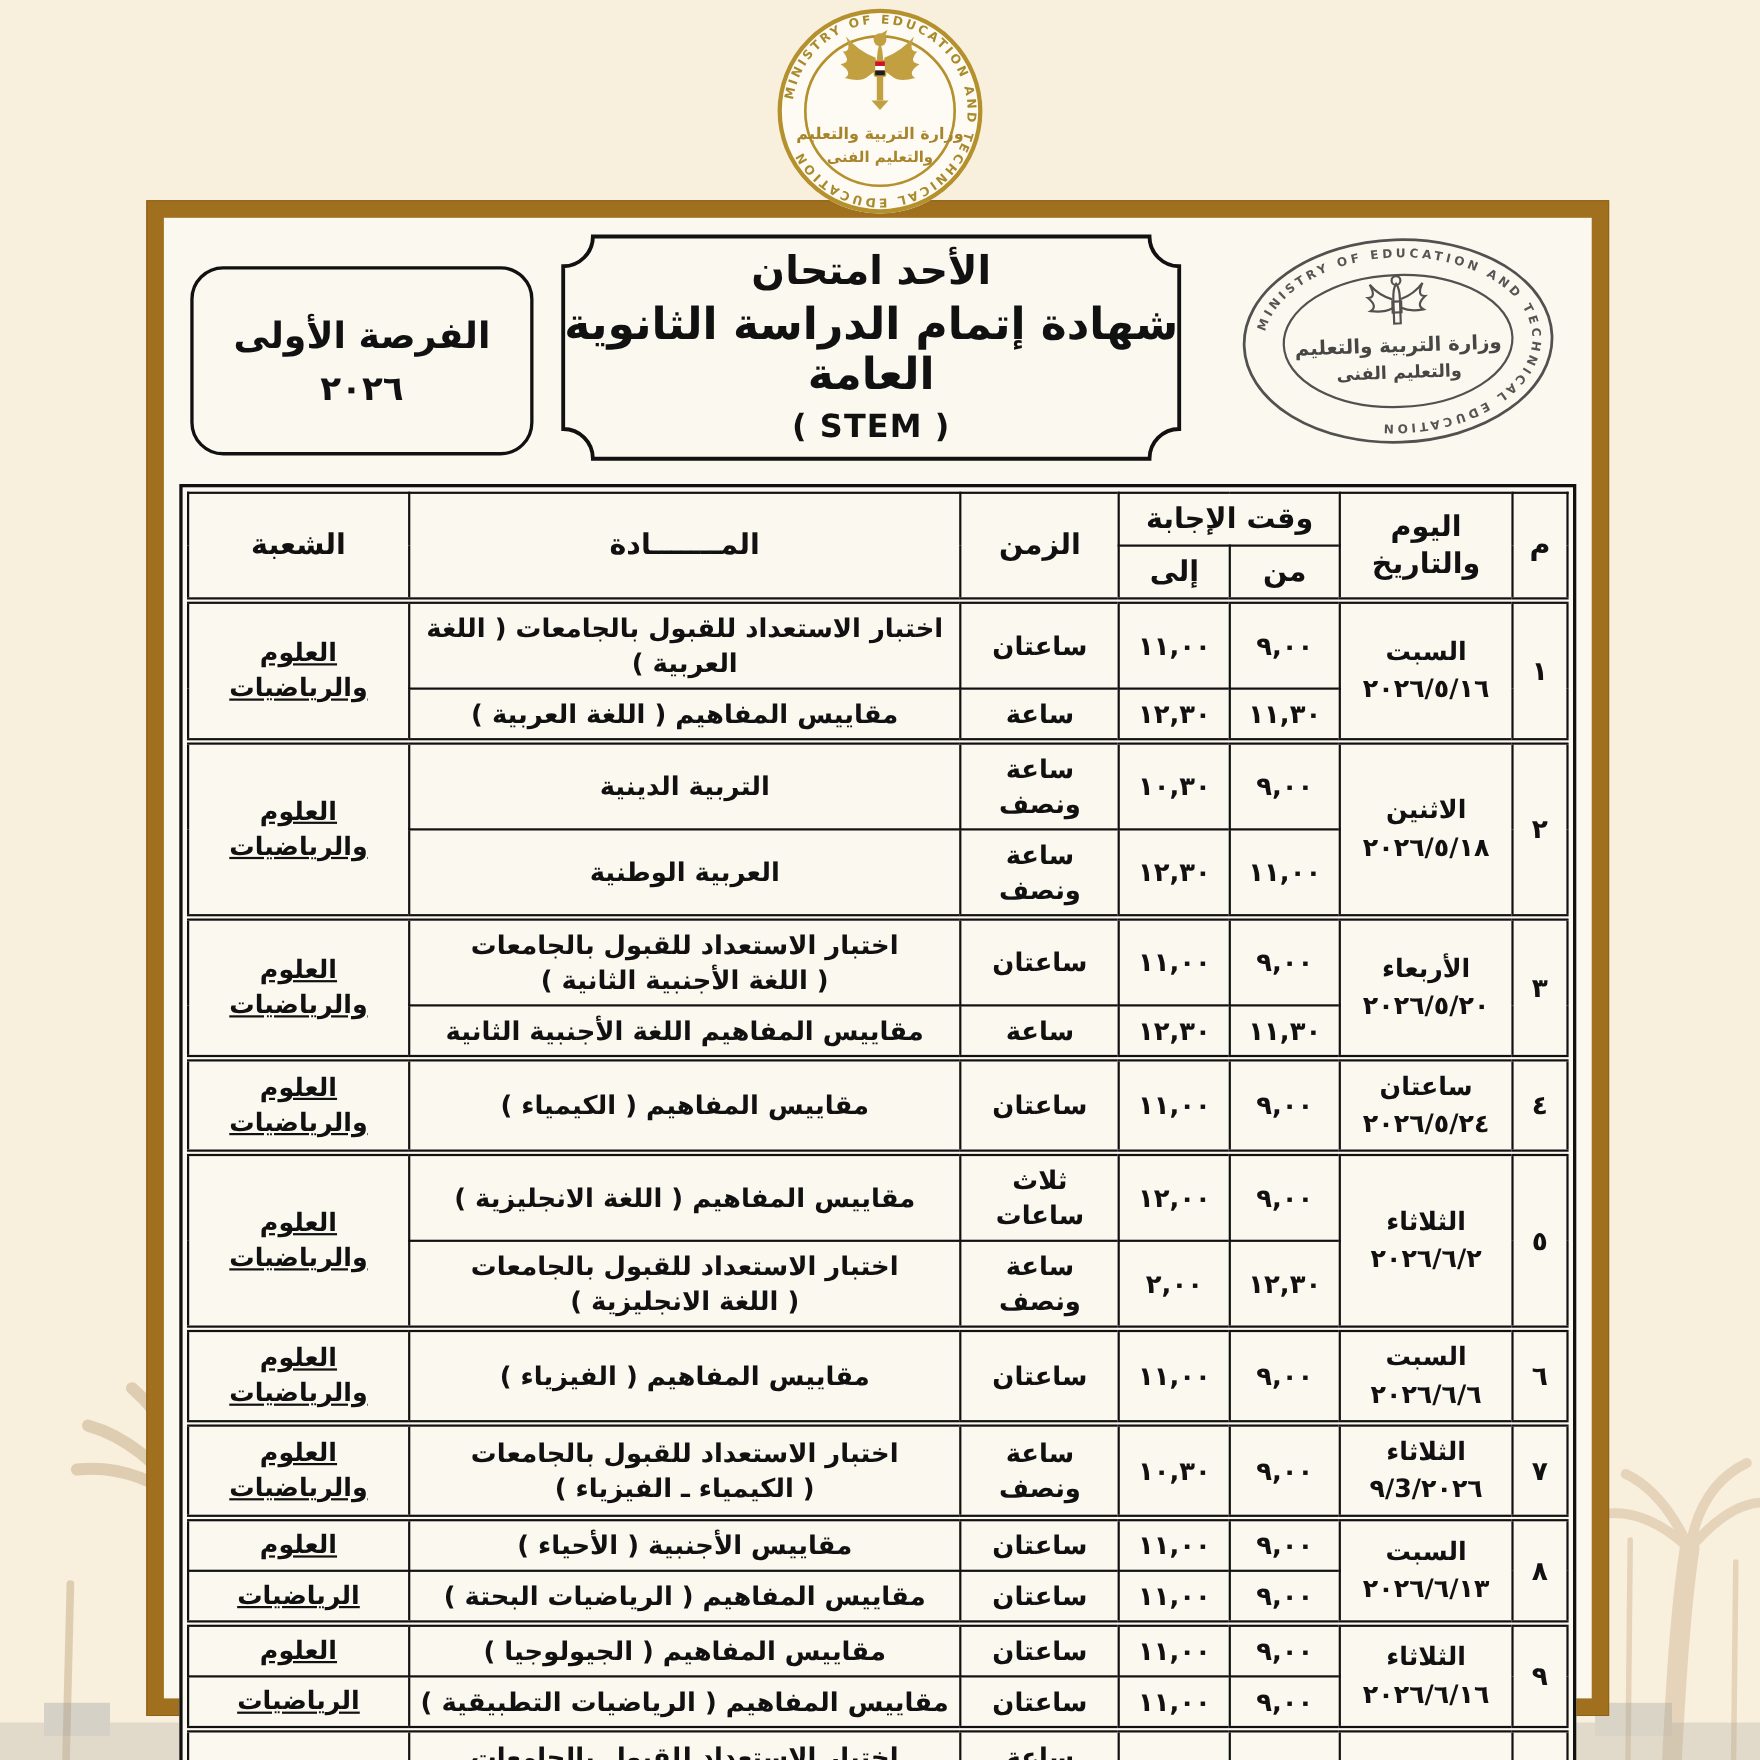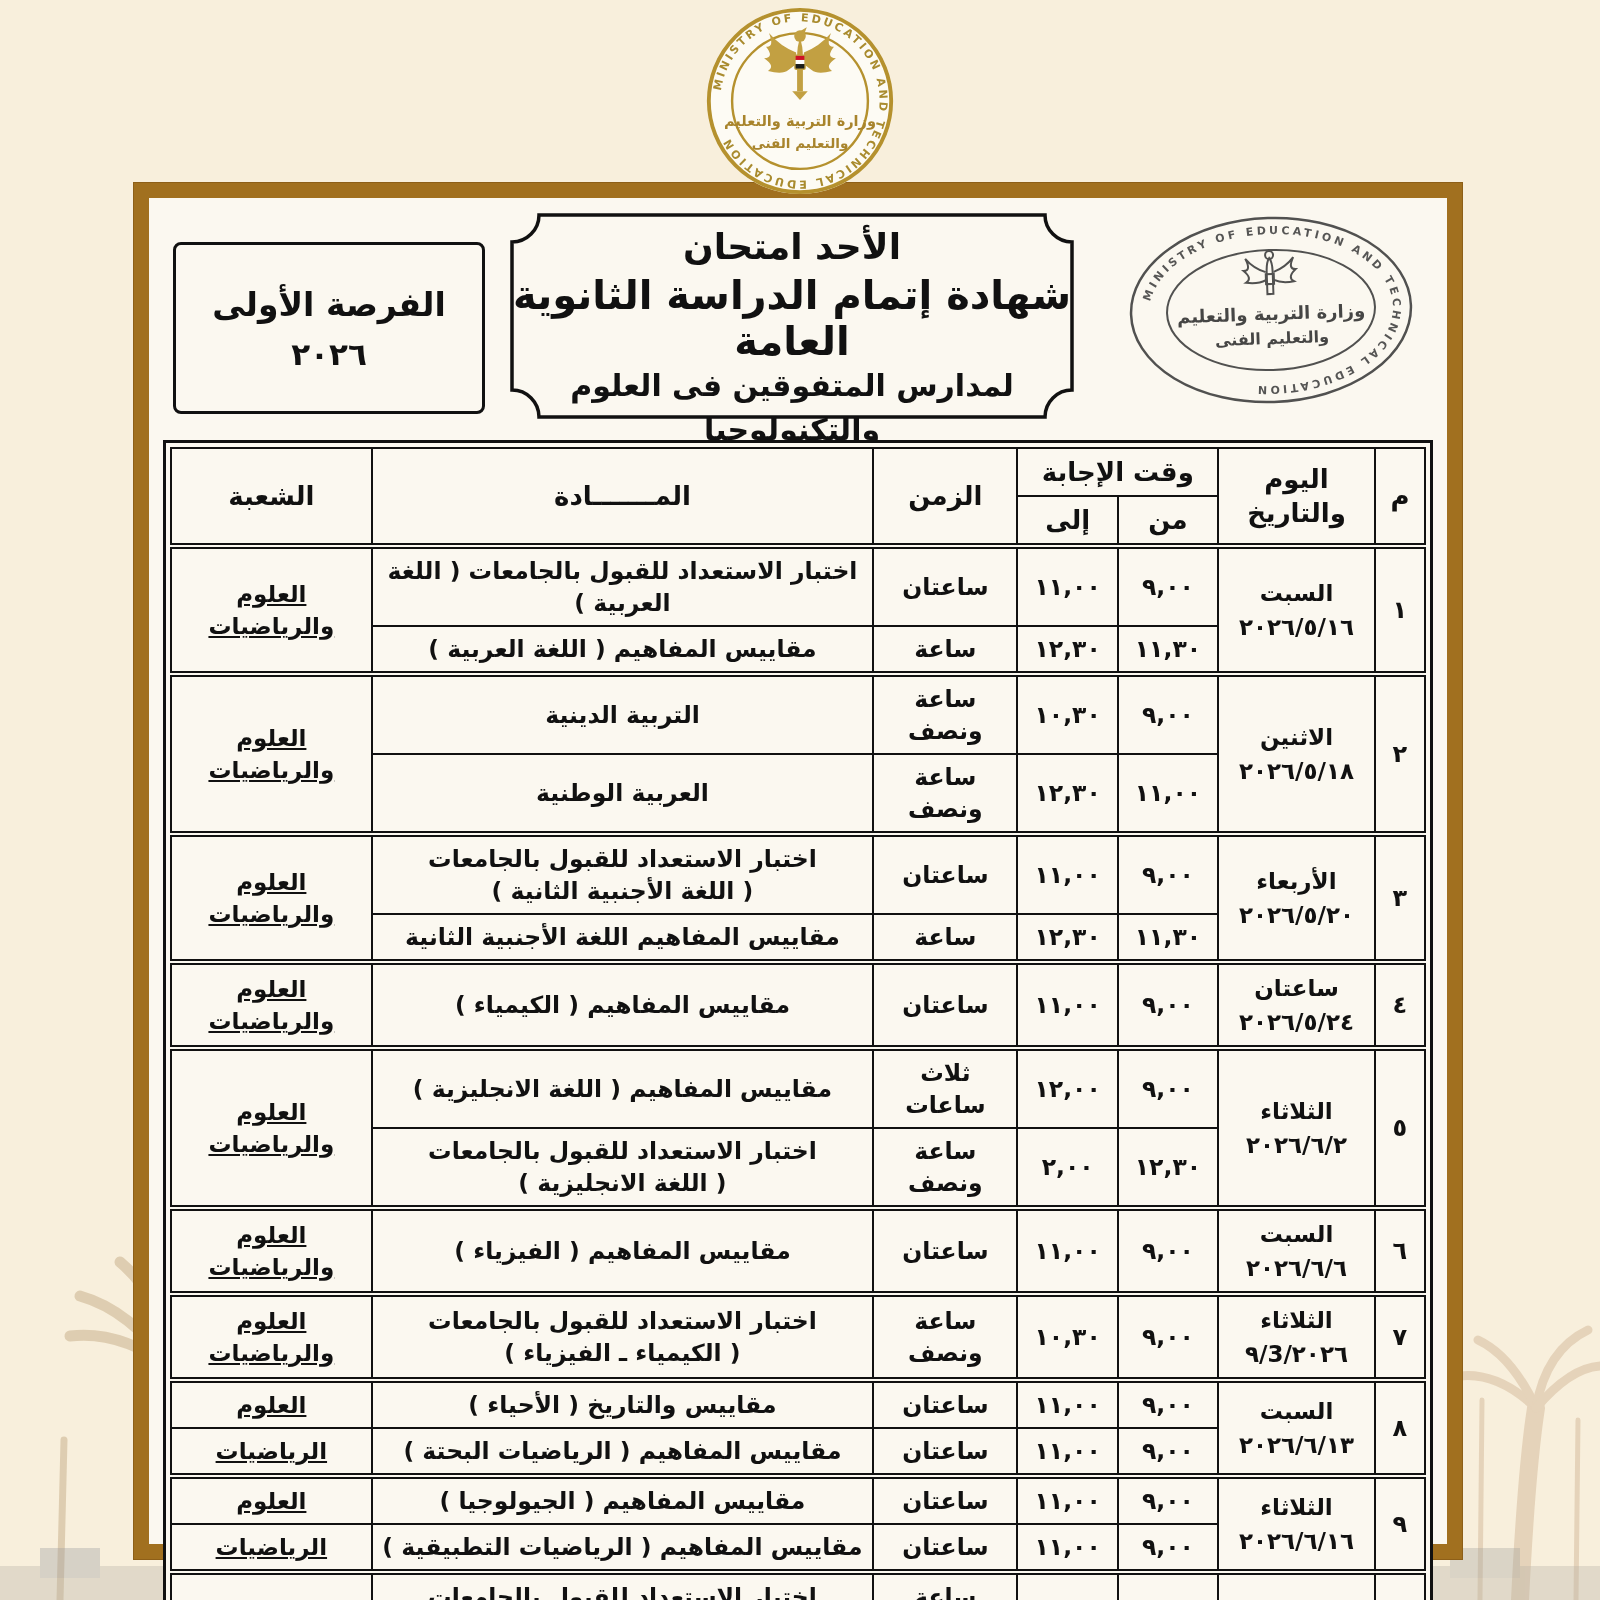--- a/index.html
+++ b/index.html
@@ -21,21 +21,21 @@
     background:#a1701f; z-index:1;
     box-shadow:0 0 0 1px #8d5f18 inset;
   }
   .paper {
     position:absolute; left:16px; top:16px; right:16px; bottom:16px;
     background:#fbf8f0; position:absolute;
   }
   
   .session-box {
     position:absolute; left:24px; top:44px; width:312px; height:172px;
-    border:3.5px solid #111; border-radius:8px;
+    border:3.5px solid #111; border-radius:30px;
     display:flex; flex-direction:column; justify-content:center; align-items:center;
     gap:12px; direction:rtl; text-align:center;
   }
   .session-box .l1 { font-size:33px; font-weight:bold; }
   .session-box .l2 { font-size:31px; font-weight:bold; letter-spacing:2px; }
   .title-plaque {
     position:absolute; left:360px; top:14px; width:566px; height:208px;
     direction:rtl; text-align:center;
   }
   .title-plaque svg.border { position:absolute; inset:0; }
@@ -139,21 +139,20 @@
       <div class="l2">٢٠٢٦</div>
     </div>
 
     <div class="title-plaque">
       <svg class="border" viewBox="0 0 566 208" preserveAspectRatio="none">
         <path d="M 30,3 H 536 A 27,27 0 0 0 563,30 V 178 A 27,27 0 0 0 536,205 H 30 A 27,27 0 0 0 3,178 V 30 A 27,27 0 0 0 30,3 Z" fill="none" stroke="#111" stroke-width="3.5"></path>
       </svg>
       <div class="lines">
         <div class="t1">الأحد امتحان</div>
         <div class="t2">شهادة إتمام الدراسة الثانوية العامة</div>
-        <div class="t3">لمدارس المتفوقين فى العلوم والتكنولوجيا</div>
         <div class="t4">( STEM )</div>
       </div>
     </div>
 
     <svg class="stamp" viewBox="0 0 300 200">
       <ellipse cx="150" cy="100" rx="140" ry="92" fill="none" stroke="#3a3a3a" stroke-width="2.5"></ellipse>
       <ellipse cx="150" cy="100" rx="104" ry="60" fill="none" stroke="#3a3a3a" stroke-width="2"></ellipse>
       <path id="stampring" d="M 28,100 A 122,76 0 1 1 272,100 A 122,76 0 1 1 28,100" fill="none"></path>
       <text font-size="11" font-weight="bold" fill="#3f3f3f" letter-spacing="3.2">
         <textPath href="#stampring" startOffset="2%">MINISTRY OF EDUCATION AND TECHNICAL EDUCATION</textPath>
@@ -284,21 +283,21 @@
               <td class="cell-subject">اختبار الاستعداد للقبول بالجامعات
 ( الكيمياء ـ الفيزياء )</td>
               <td class="cell-branch">العلوم والرياضيات</td>
             </tr>
             <tr class="group-start">
               <td class="cell-num" rowspan="2">٨</td>
               <td class="cell-day" rowspan="2"><div>السبت</div><div>٢٠٢٦/٦/١٣</div></td>
               <td class="cell-time">٩,٠٠</td>
               <td class="cell-time">١١,٠٠</td>
               <td class="cell-duration">ساعتان</td>
-              <td class="cell-subject">مقاييس والتاريخ ( الأحياء )</td>
+              <td class="cell-subject">مقاييس الأجنبية ( الأحياء )</td>
               <td class="cell-branch">العلوم</td>
             </tr>
             <tr>
               <td class="cell-time">٩,٠٠</td>
               <td class="cell-time">١١,٠٠</td>
               <td class="cell-duration">ساعتان</td>
               <td class="cell-subject">مقاييس المفاهيم ( الرياضيات البحتة )</td>
               <td class="cell-branch">الرياضيات</td>
             </tr>
             <tr class="group-start">

